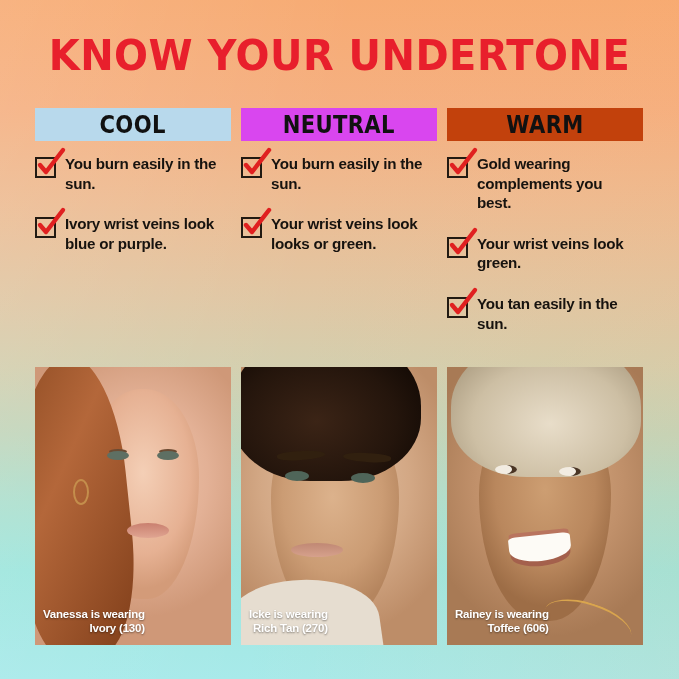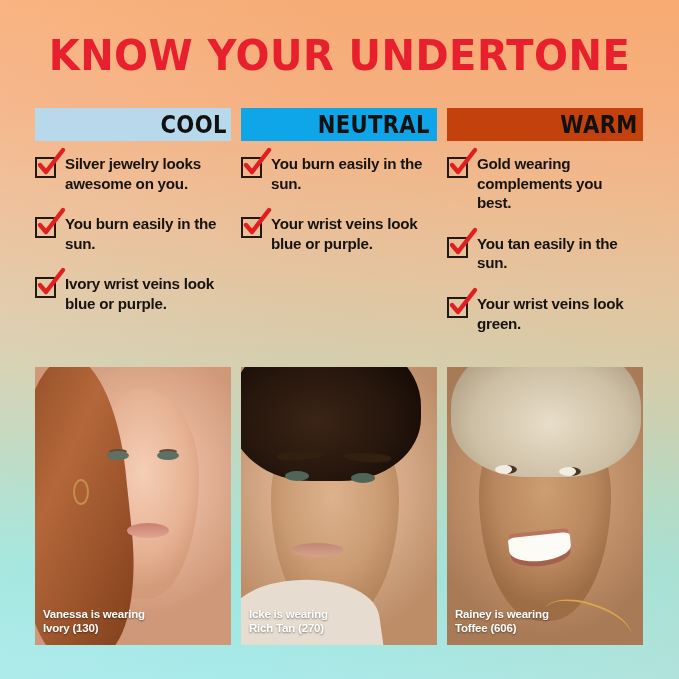--- a/index.html
+++ b/index.html
@@ -43,21 +43,21 @@
   .columns {
     position:absolute; top:108px; left:35px;
     width:609px;
     display:flex;
     gap:10px;
   }
   .col { width:196px; }
 
   .col-head {
     height:33px;
-    display:flex; align-items:center; justify-content:flex-end;
+    display:flex; align-items:center; justify-content:center;
     font-family:"DejaVu Sans", sans-serif;
     font-weight:bold;
     font-size:24px;
     color:#111;
     letter-spacing:0.4px;
     transform-origin:center;
   }
   .col-head span { display:block; transform:scaleX(0.88); }
 
   .list { margin-top:13px; }
@@ -100,20 +100,21 @@
   .photo .bg { position:absolute; inset:0; }
   .caption {
     position:absolute; left:8px; bottom:10px;
     color:#fff;
     font-size:11.5px;
     font-weight:bold;
     line-height:1.22;
     letter-spacing:-0.2px;
     text-shadow:0 1px 2px rgba(0,0,0,0.45);
     z-index:6;
+    text-align:right;
   }
 
   
   .p1 .bg { background:
      radial-gradient(ellipse 62% 50% at 54% 40%, #efc6ad 0%, #e3b196 55%, #cf9878 100%); }
   .p1 .hairL { position:absolute; left:-18px; top:-10px; width:112px; height:300px;
      background:linear-gradient(120deg,#8c4a22 0%,#b4673a 40%,#7d3c18 100%);
      border-radius:60% 40% 40% 30%; transform:rotate(-6deg); }
   .p1 .hairR { position:absolute; right:-34px; top:-14px; width:118px; height:300px;
      background:linear-gradient(200deg,#enone 0%,#6d3415 0%,#9c5227 55%,#5e2c11 100%);
@@ -184,61 +185,53 @@
     <div class="col-head" style="background:#b8d9ec">
       <span>COOL</span>
     </div>
     <div class="list">
       <div class="item">
         <span class="check">
           <svg viewBox="0 0 30 30">
               <path d="M4 17 L10 24 L27 2" stroke="#e02020" stroke-width="4.4" fill="none" stroke-linecap="round" stroke-linejoin="round"></path>
             </svg>
         </span>
-        <span class="item-text">Silver jewelry looks awesome on you.</span>
-      </div>
-      <div class="item">
-        <span class="check">
-          <svg viewBox="0 0 30 30">
-              <path d="M4 17 L10 24 L27 2" stroke="#e02020" stroke-width="4.4" fill="none" stroke-linecap="round" stroke-linejoin="round"></path>
-            </svg>
-        </span>
         <span class="item-text">You burn easily in the sun.</span>
       </div>
       <div class="item">
         <span class="check">
           <svg viewBox="0 0 30 30">
               <path d="M4 17 L10 24 L27 2" stroke="#e02020" stroke-width="4.4" fill="none" stroke-linecap="round" stroke-linejoin="round"></path>
             </svg>
         </span>
         <span class="item-text">Ivory wrist veins look blue or purple.</span>
       </div>
     </div>
   </div>
 
   <div class="col">
-    <div class="col-head" style="background:#0ea5e9">
+    <div class="col-head" style="background:#d946ef">
       <span>NEUTRAL</span>
     </div>
     <div class="list">
       <div class="item">
         <span class="check">
           <svg viewBox="0 0 30 30">
               <path d="M4 17 L10 24 L27 2" stroke="#e02020" stroke-width="4.4" fill="none" stroke-linecap="round" stroke-linejoin="round"></path>
             </svg>
         </span>
         <span class="item-text">You burn easily in the sun.</span>
       </div>
       <div class="item">
         <span class="check">
           <svg viewBox="0 0 30 30">
               <path d="M4 17 L10 24 L27 2" stroke="#e02020" stroke-width="4.4" fill="none" stroke-linecap="round" stroke-linejoin="round"></path>
             </svg>
         </span>
-        <span class="item-text">Your wrist veins look blue or purple.</span>
+        <span class="item-text">Your wrist veins look looks or green.</span>
       </div>
     </div>
   </div>
 
   <div class="col">
     <div class="col-head" style="background:#c2410c">
       <span>WARM</span>
     </div>
     <div class="list">
       <div class="item">
@@ -248,29 +241,29 @@
             </svg>
         </span>
         <span class="item-text">Gold wearing complements you best.</span>
       </div>
       <div class="item">
         <span class="check">
           <svg viewBox="0 0 30 30">
               <path d="M4 17 L10 24 L27 2" stroke="#e02020" stroke-width="4.4" fill="none" stroke-linecap="round" stroke-linejoin="round"></path>
             </svg>
         </span>
+        <span class="item-text">Your wrist veins look green.</span>
+      </div>
+      <div class="item">
+        <span class="check">
+          <svg viewBox="0 0 30 30">
+              <path d="M4 17 L10 24 L27 2" stroke="#e02020" stroke-width="4.4" fill="none" stroke-linecap="round" stroke-linejoin="round"></path>
+            </svg>
+        </span>
         <span class="item-text">You tan easily in the sun.</span>
-      </div>
-      <div class="item">
-        <span class="check">
-          <svg viewBox="0 0 30 30">
-              <path d="M4 17 L10 24 L27 2" stroke="#e02020" stroke-width="4.4" fill="none" stroke-linecap="round" stroke-linejoin="round"></path>
-            </svg>
-        </span>
-        <span class="item-text">Your wrist veins look green.</span>
       </div>
     </div>
   </div>
 </div>
 
 <div class="photos">
 
   <div class="photo p1">
     <div class="bg"></div>
     <div class="hairR"></div>

